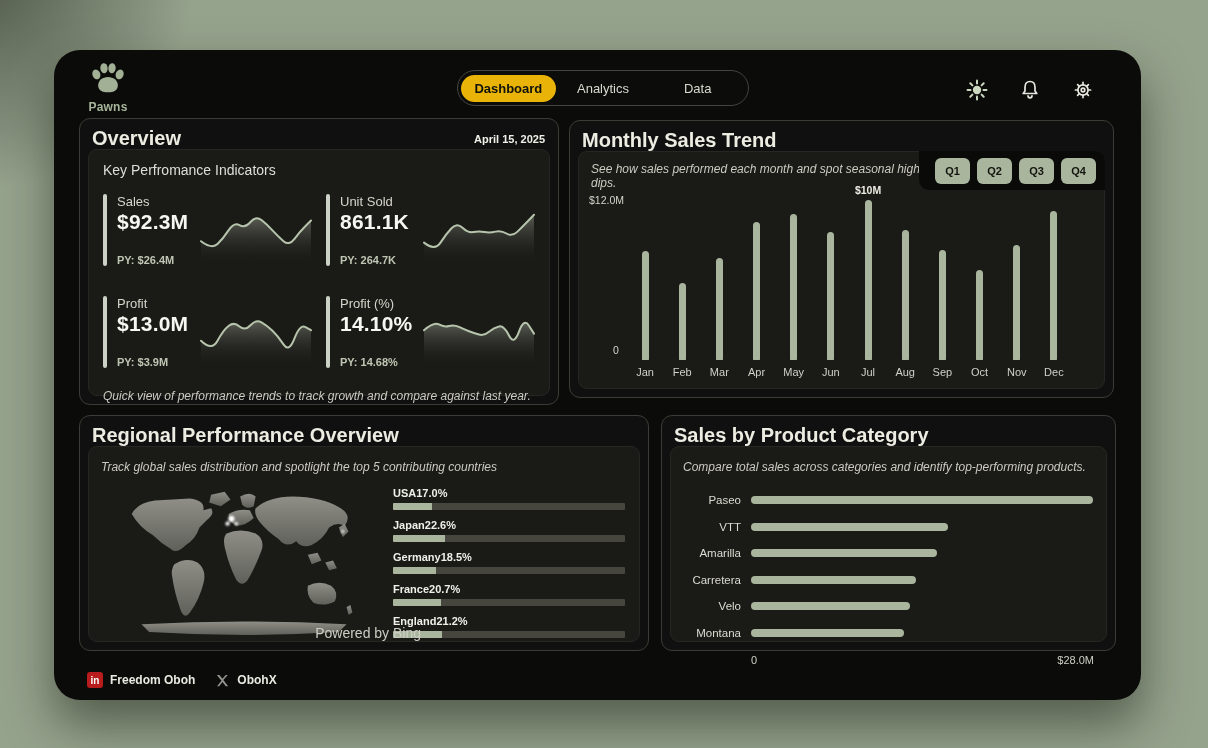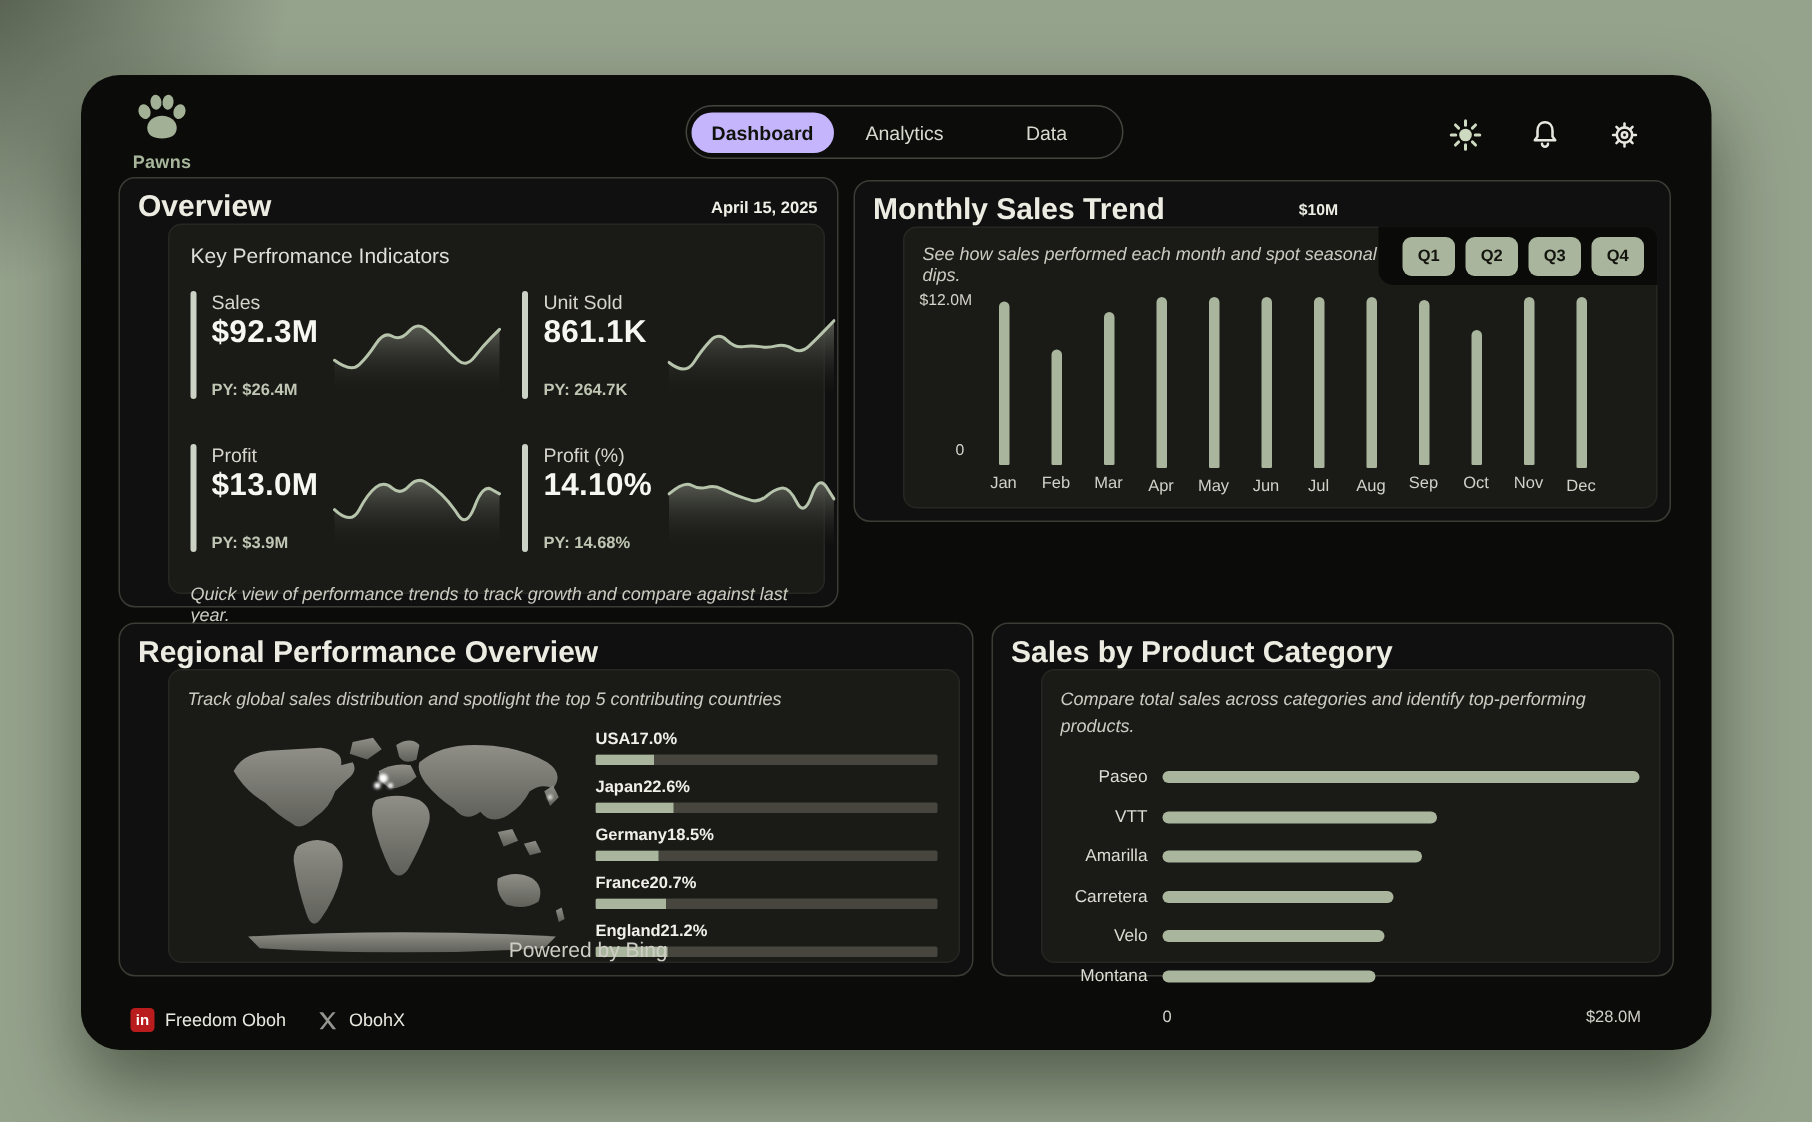--- a/index.html
+++ b/index.html
@@ -9,35 +9,35 @@
     background:radial-gradient(circle at -2% -4%, rgba(10,14,6,.5), rgba(10,14,6,0) 220px);}
   .dashboard{position:absolute;left:54px;top:50px;width:1087px;height:650px;
     background:#0b0b09;border-radius:26px;box-shadow:0 24px 48px rgba(20,26,14,.5);}
 
   
   .logo{position:absolute;left:22px;top:11px;width:64px;text-align:center;cursor:pointer;}
   .logo-label{display:block;font-size:12px;font-weight:bold;color:#a7b59b;margin-top:1px;letter-spacing:.2px;}
   .main-nav{position:absolute;left:403px;top:20px;width:292px;height:36px;border:1px solid #45453f;
     border-radius:19px;display:flex;align-items:center;padding:0 3px;box-sizing:border-box;background:#0c0c0a;}
   .nav-item{flex:1;text-align:center;font-size:13px;color:#d9d9d0;padding:6px 0;cursor:pointer;border-radius:15px;}
-  .nav-item.active{background:#c4b5fd;color:#10120c;font-weight:bold;}
+  .nav-item.active{background:#eab308;color:#10120c;font-weight:bold;}
   .top-icons{position:absolute;right:46px;top:28px;display:flex;gap:29px;align-items:center;}
   .icon-btn{background:none;border:none;padding:0;width:24px;height:24px;cursor:pointer;}
 
   
   .panel{position:absolute;background:#101010;border:1px solid #3c3c36;border-radius:11px;box-sizing:border-box;}
   .panel-head{display:flex;justify-content:space-between;align-items:center;padding:8px 13px 0 12px;}
   .panel-title{font-size:20px;font-weight:600;color:#ececе3;color:#ececе2;color:#ecece2;}
   .panel-date{font-size:11px;font-weight:600;color:#f0f0e8;}
   .inner{position:absolute;left:8px;right:8px;top:30px;bottom:8px;background:#1a1a17;
-    border:1px solid #262622;border-radius:9px;box-sizing:border-box;margin-left:24px;}
+    border:1px solid #262622;border-radius:9px;box-sizing:border-box;}
   .subtitle{font-style:italic;font-size:12px;color:#cbcbc1;}
 
   #panel-overview{left:25px;top:68px;width:480px;height:287px;}
-  #panel-monthly{left:515px;top:70px;width:545px;height:228px;}
+  #panel-monthly{left:515px;top:70px;width:545px;height:278px;}
   #panel-regional{left:25px;top:365px;width:570px;height:236px;}
   #panel-products{left:607px;top:365px;width:455px;height:236px;}
 
   
   #overview-inner{padding:12px 14px;}
   .kpi-section-title{font-size:14px;color:#dededa;}
   #kpi-grid{display:grid;grid-template-columns:1fr 1fr;column-gap:14px;row-gap:30px;margin-top:16px;}
   .kpi-card{display:flex;gap:10px;height:72px;}
   .kpi-accent{width:4px;background:#ccd2c5;border-radius:2px;align-self:stretch;}
   .kpi-info{display:flex;flex-direction:column;}
@@ -83,21 +83,21 @@
   .p-bar{height:8px;background:#a9b69d;border-radius:4px;}
   .p-axis{display:grid;grid-template-columns:58px 1fr;gap:10px;margin-top:8px;}
   .p-axis-inner{display:flex;justify-content:space-between;}
   .p-axis-label{font-size:11px;color:#cfcfc6;}
 
   
   .foot{position:absolute;left:33px;bottom:12px;display:flex;align-items:center;gap:20px;}
   .foot-item{display:flex;align-items:center;gap:7px;cursor:pointer;}
   .li-badge{width:16px;height:16px;background:#b91c1c;border-radius:3px;color:#fff;
     font-size:10px;font-weight:bold;display:flex;align-items:center;justify-content:center;}
-  .foot-label{font-size:12px;font-weight:normal;color:#eaeae2;}
+  .foot-label{font-size:12px;font-weight:bold;color:#eaeae2;}
   .hidden-defs{position:absolute;width:0;height:0;overflow:hidden;}
 </style>
 </head>
 <body>
 
 <svg class="hidden-defs" aria-hidden="true">
   <defs>
     <linearGradient id="sparkgrad" x1="0%" y1="0%" x2="0%" y2="100%">
       <stop offset="0%" stop-color="#5c5f56" stop-opacity="0.95"></stop>
       <stop offset="100%" stop-color="#1a1a17" stop-opacity="0.15"></stop>

